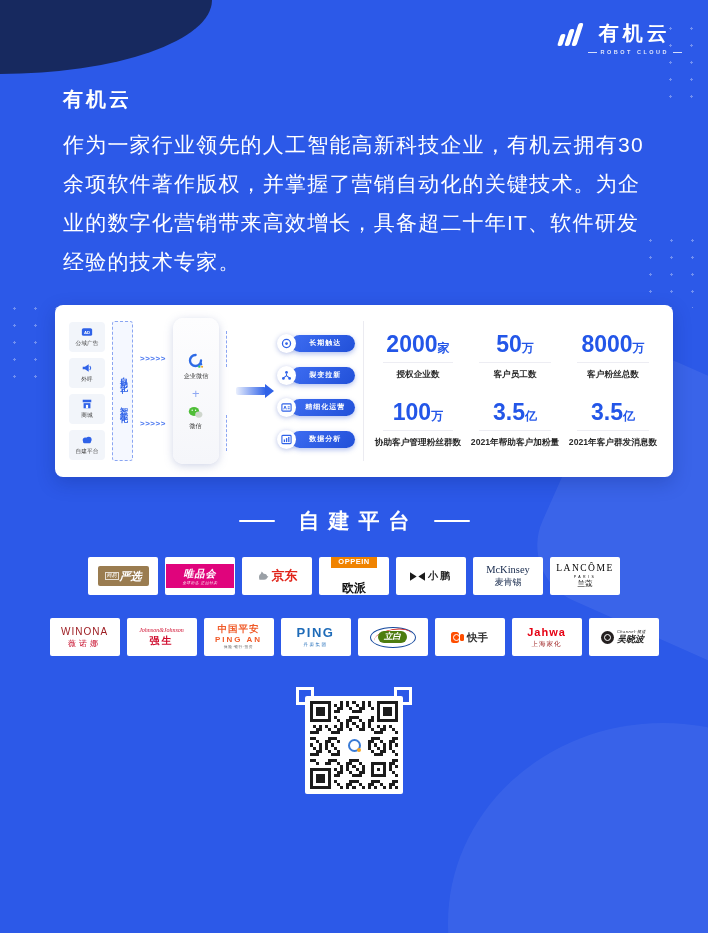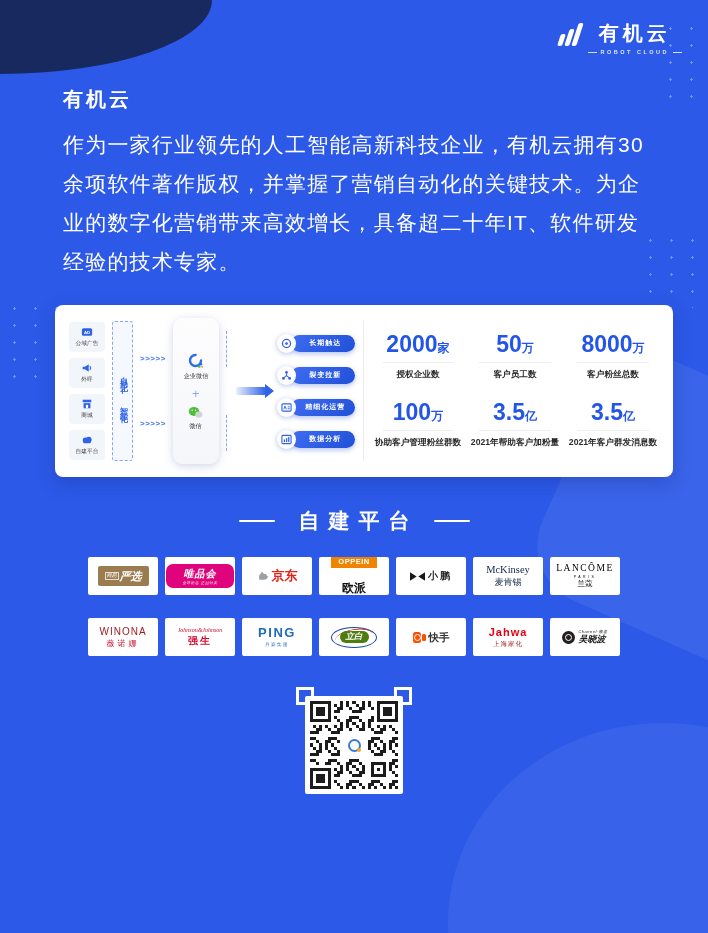--- a/index.html
+++ b/index.html
@@ -96,21 +96,21 @@
   .partners-head h2 { font-size:21px; font-weight:800; letter-spacing:9px; padding-left:9px; }
   .logo-row { display:flex; justify-content:center; gap:7px; margin-top:22px; }
   .logo-row + .logo-row { margin-top:23px; }
   .lg { width:70px; height:38px; background:#fff; border-radius:2px; color:#222;
     display:flex; flex-direction:column; align-items:center; justify-content:center; line-height:1.15; overflow:hidden; }
   .hrow { flex-direction:row !important; gap:3px; }
   
   .yx-badge { background:#9a7c50; color:#fff; display:flex; align-items:center; gap:1px; padding:4px 7px; border-radius:2px; }
   .yx-sub { font-size:5px; border:.5px solid rgba(255,255,255,.75); padding:.5px 1px; }
   .yx-main { font-family:"Liberation Serif",serif; font-size:11px; font-weight:700; }
-  .vip-badge { background:#e0047c; color:#fff; padding:4px 16px 3px; border-radius:7px; text-align:center; }
+  .vip-badge { background:#e0047c; color:#fff; padding:4px 16px 3px; border-radius:0; text-align:center; }
   .vip-main { font-size:10px; font-weight:800; letter-spacing:1px; display:block; }
   .vip-sub { font-size:3.6px; display:block; margin-top:1.5px; letter-spacing:.6px; }
   .jd-main { font-size:13px; font-weight:900; color:#e1251b; }
   .op-badge { background:#f08300; color:#fff; font-weight:900; font-size:7.5px; padding:2px 7px; letter-spacing:.5px; }
   .op-sub { font-family:"Liberation Serif",serif; font-weight:900; font-size:12px; color:#111; margin-top:14px;text-align:center; }
   .xp-main { font-size:10px; color:#2a2a2a; letter-spacing:2px; font-weight:600; }
   .mck-main { font-family:"Liberation Serif",serif; font-size:10.5px; color:#15284b; }
   .mck-sub { font-family:"Liberation Serif",serif; font-size:9px; color:#15284b; margin-top:1px; }
   .lst-main { font-size:8.5px; font-weight:900; color:#0d0d0d; }
   .lst-sub { font-size:8px; font-weight:800; color:#0d0d0d; margin-top:1px; }
@@ -391,20 +391,25 @@
   </div>
 
   <div class="logo-row">
     <div class="lg">
       <span class="win-main">WINONA</span>
       <span class="win-sub">薇诺娜</span>
     </div>
     <div class="lg">
       <span class="jnj-main">Johnson&amp;Johnson</span>
       <span class="jnj-sub">强生</span>
+    </div>
+    <div class="lg">
+      <span class="pa-main">中国平安</span>
+      <span class="pa-mid">PING AN</span>
+      <span class="pa-sub">保险·银行·投资</span>
     </div>
     <div class="lg">
       <span class="dz-main">PING</span>
       <span class="dz-sub">丹姿集团</span>
     </div>
     <div class="lg">
       <span class="liby-oval">
           <i class="liby-main">立白</i>
         </span>
     </div>

